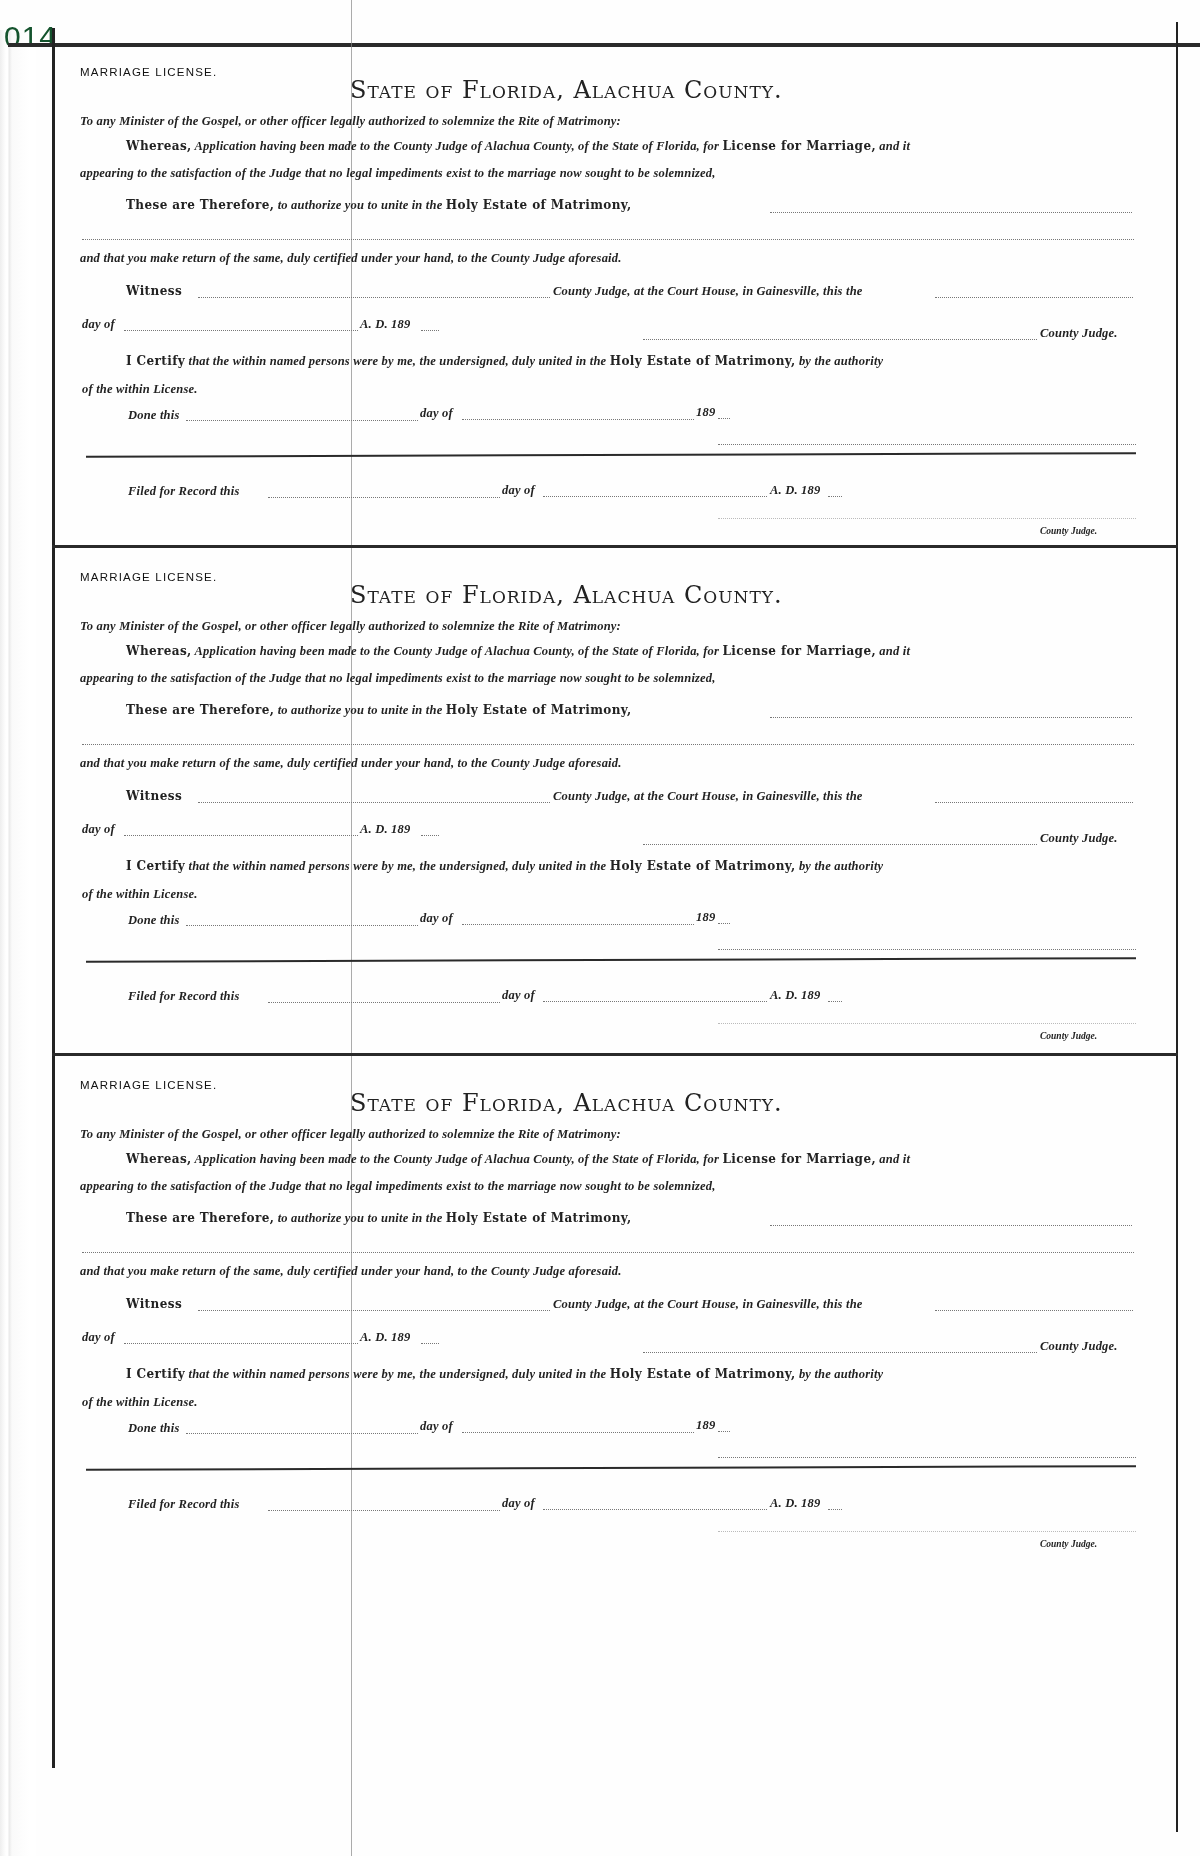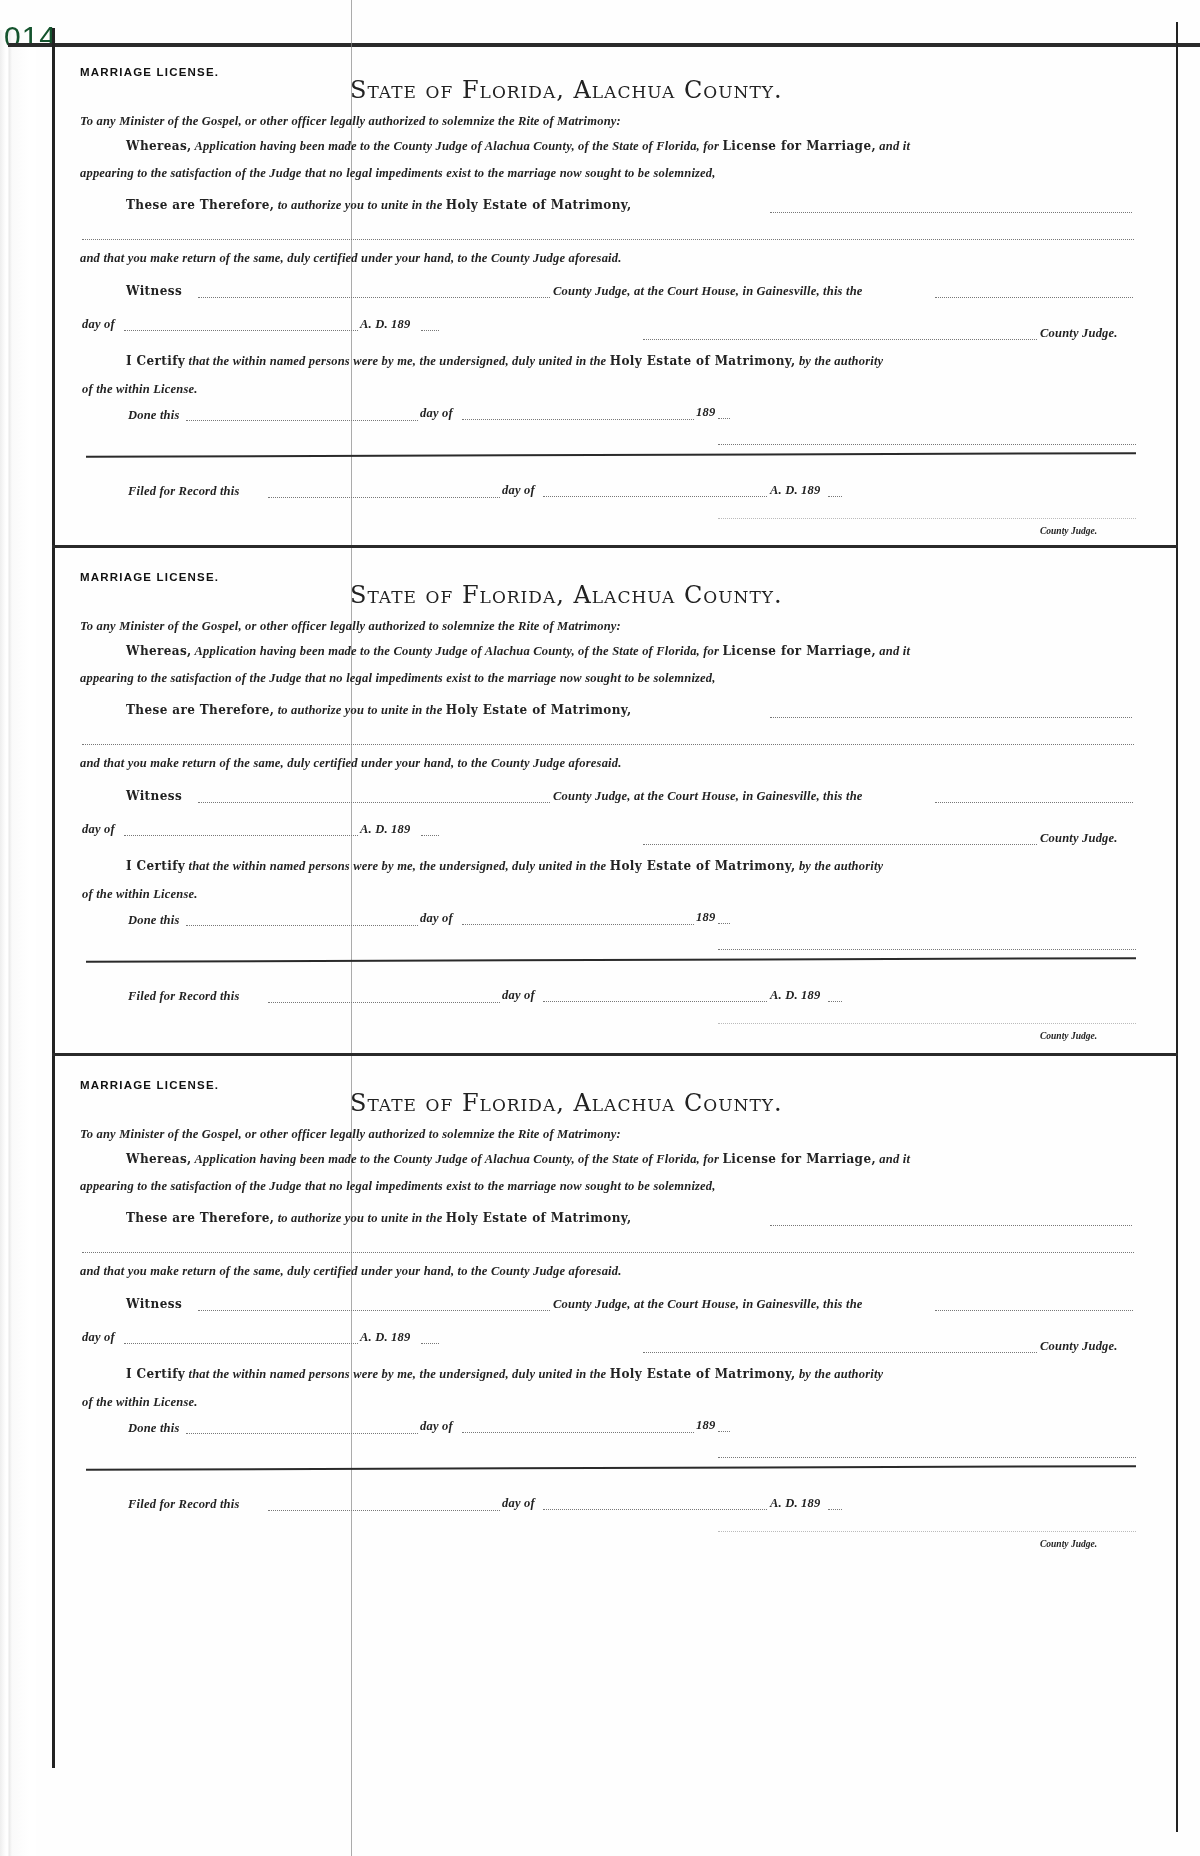--- a/index.html
+++ b/index.html
@@ -6,21 +6,21 @@
   body { width:1200px; height:1856px; position:relative; overflow:hidden;
          font-family:"Liberation Serif","DejaVu Serif",serif; color:#1a1a1a; }
   .page { position:absolute; left:0; top:0; width:1200px; height:1856px; background:#fefefe; }
   .left-margin { position:absolute; left:0; top:30px; width:36px; height:1826px;
     background:linear-gradient(90deg,#eee 0,#f7f7f7 3px,#fff 6px,#fff 8px,#e9e9e9 9px,#fafafa 12px,#fff 30px); }
   .page-number { position:absolute; left:4px; top:22px; font-size:30px; font-family:Liberation Sans, sans-serif;
     letter-spacing:1px; color:#14532d; line-height:30px; }
   .vline { position:absolute; background:#222; }
   .hline { position:absolute; background:#2a2a2a; }
   .fold { position:absolute; left:351px; top:0; width:1px; height:1856px; background:#888; opacity:.7; }
-  .hdr-label { position:absolute; font-family:"Liberation Sans","DejaVu Sans",sans-serif; font-weight:bold;
+  .hdr-label { position:absolute; font-family:"Liberation Sans","DejaVu Sans",sans-serif; font-weight:normal;
     font-size:11.5px; letter-spacing:1.2px; color:#111; }
   .title { position:absolute; font-family:"DejaVu Serif",serif; font-size:24px; letter-spacing:1px; color:#222;
     white-space:nowrap; font-variant:small-caps; }
   .t { position:absolute; font-style:italic; font-weight:bold; font-size:12.5px; color:#222; white-space:nowrap;
     font-family:"Liberation Serif",serif; letter-spacing:.2px; }
   .go { font-family:"DejaVu Serif",serif; font-weight:bold; font-style:normal; font-size:12px; letter-spacing:.4px; }
   .dots { position:absolute; height:0; border-bottom:1px dotted #777; }
   .rule { position:absolute; height:2px; background:#2a2a2a; }
   .small-cj { position:absolute; font-style:italic; font-weight:bold; font-size:9.5px; color:#222;
     font-family:"Liberation Serif",serif; }

